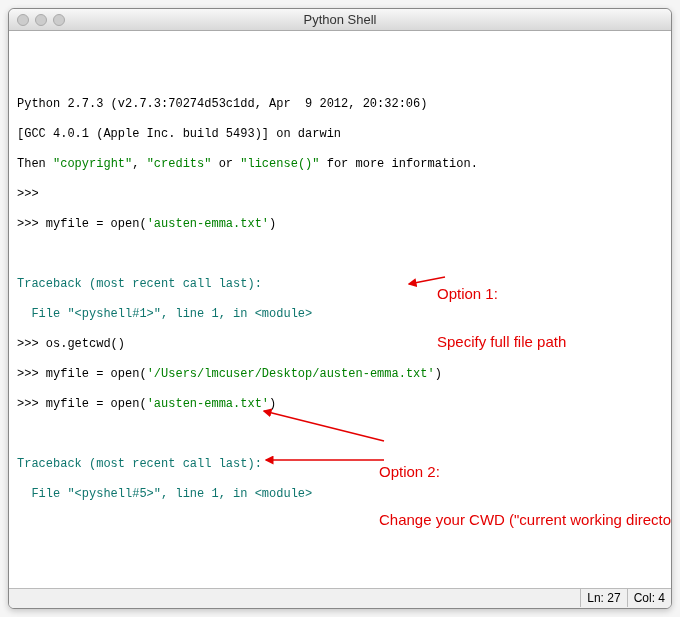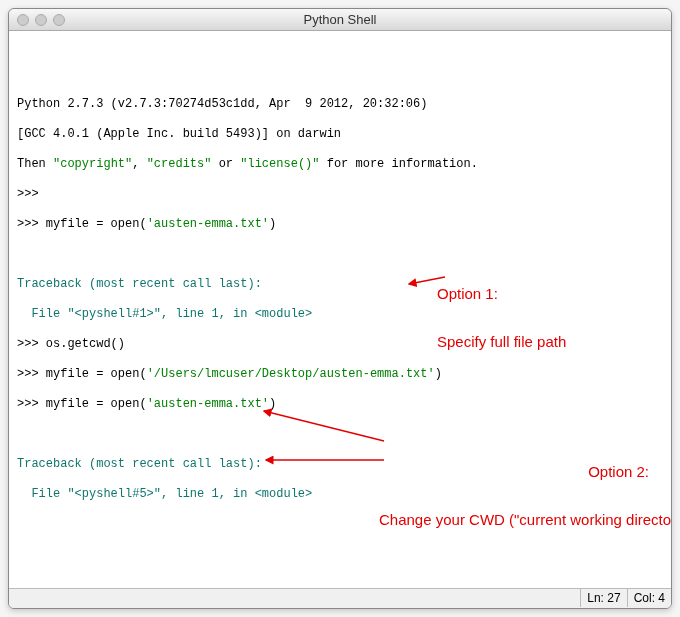--- a/index.html
+++ b/index.html
@@ -71,21 +71,21 @@
 .prompt { color: #000; }
 
 .annot {
   position: absolute;
   color: #e40000;
   font-family: Arial, sans-serif;
   font-size: 15px;
   line-height: 16px;
 }
 .annot1 { left: 428px; top: 178px; width: 230px; }
-.annot2 { left: 370px; top: 356px; width: 270px; text-align: right; }
+.annot2 { left: 370px; top: 356px; width: 270px; }
 
 .arrow {
   position: absolute;
   pointer-events: none;
 }
 
 .statusbar {
   height: 20px;
   border-top: 1px solid #bbb;
   background: #f0f0f0;

